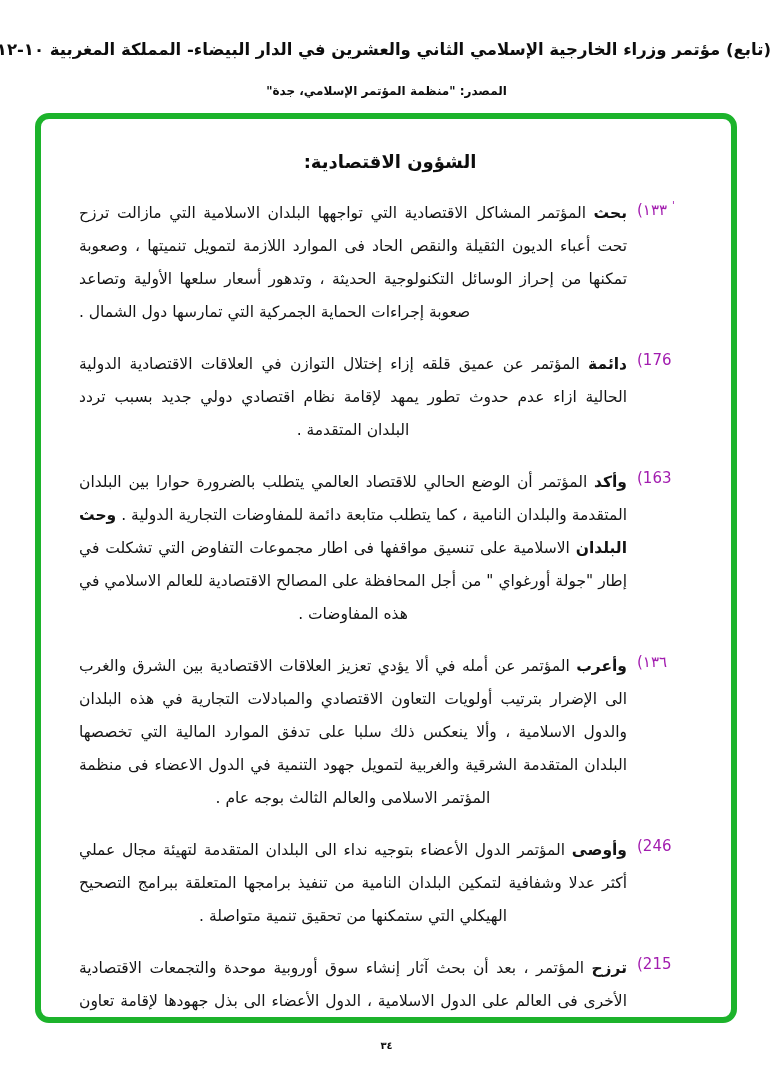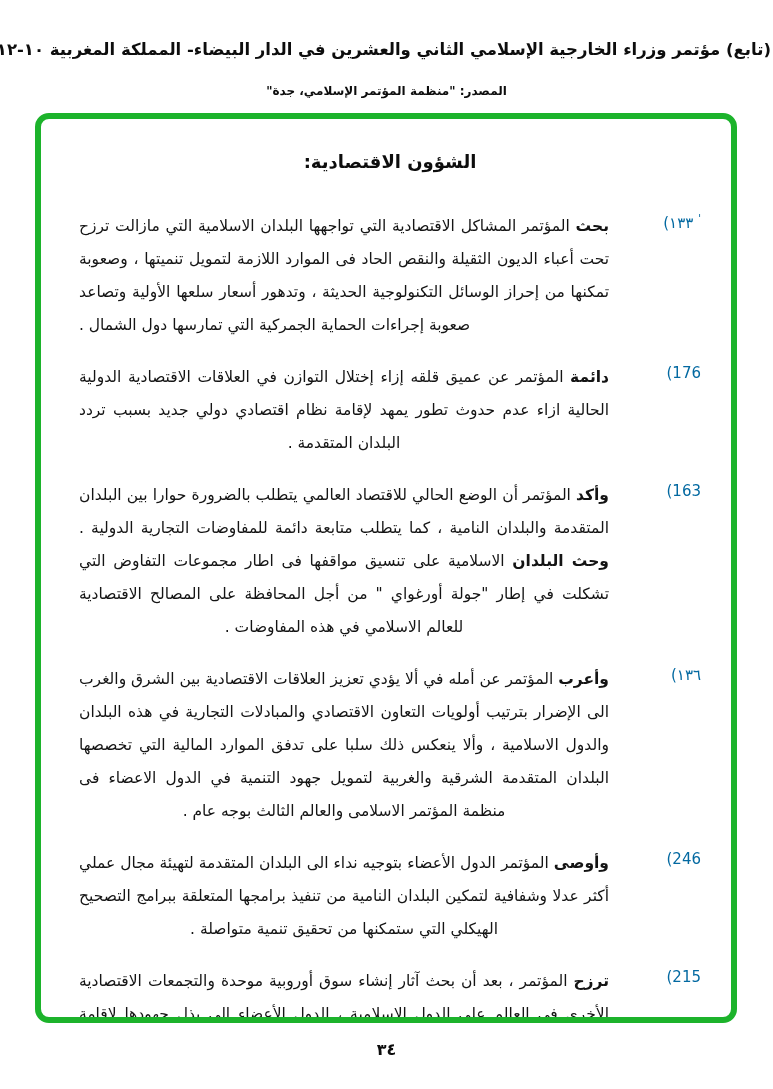--- a/index.html
+++ b/index.html
@@ -48,64 +48,64 @@
     background: #ffffff;
     overflow: hidden;
   }
   .frame-inner {
     padding: 32px 30px 0 38px;
   }
   .section-title {
     text-align: center;
     font-size: 18px;
     font-weight: bold;
-    margin-bottom: 38px;
+    margin-bottom: 25px;
     color: #0d0d0d;
   }
   .para {
     display: flex;
     margin-bottom: 19px;
     align-items: flex-start;
   }
   .pnum {
     flex: 0 0 64px;
     direction: ltr;
-    text-align: right;
+    text-align: left;
     font-size: 15px;
     padding-top: 3px;
     white-space: nowrap;
-    color: #0369a1;
+    color: #a21caf;
   }
   .pnum .stray-mark {
     font-size: 10px;
     vertical-align: super;
     margin-left: 5px;
   }
   .ptext {
     flex: 1 1 auto;
-    margin-right: 28px;
+    margin-right: 10px;
     font-size: 15.5px;
     line-height: 33px;
     text-align: justify;
     text-align-last: center;
     color: #141414;
   }
   .ptext.last-left {
     text-align-last: left;
   }
   .ptext .b {
     font-weight: bold;
   }
   .page-number {
     position: absolute;
     top: 1040px;
     left: 0;
     right: 0;
     text-align: center;
-    font-size: 16px;
+    font-size: 10px;
     font-weight: bold;
     color: #0d0d0d;
   }
 </style>
 </head>
 <body>
 
 <div class="header-line1">(تابع) مؤتمر وزراء الخارجية الإسلامي الثاني والعشرين في الدار البيضاء- المملكة المغربية ١٠-١٢ ديسمبر ١٩٩٤-البيان الختامي</div>
 <div class="header-line2">المصدر: "منظمة المؤتمر الإسلامي، جدة"</div>
 

